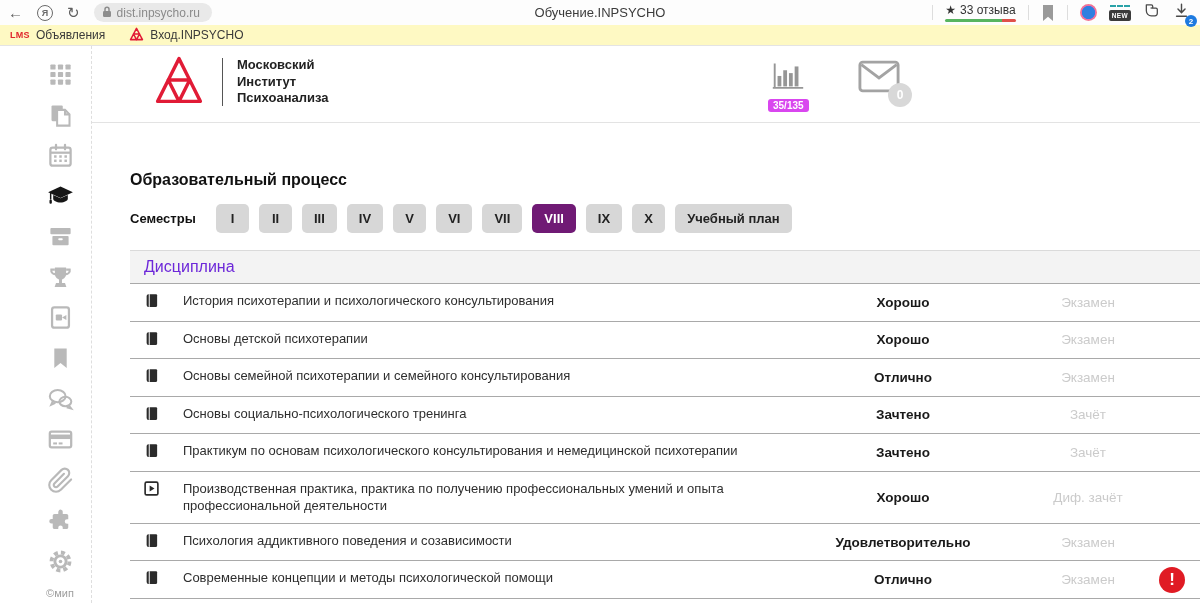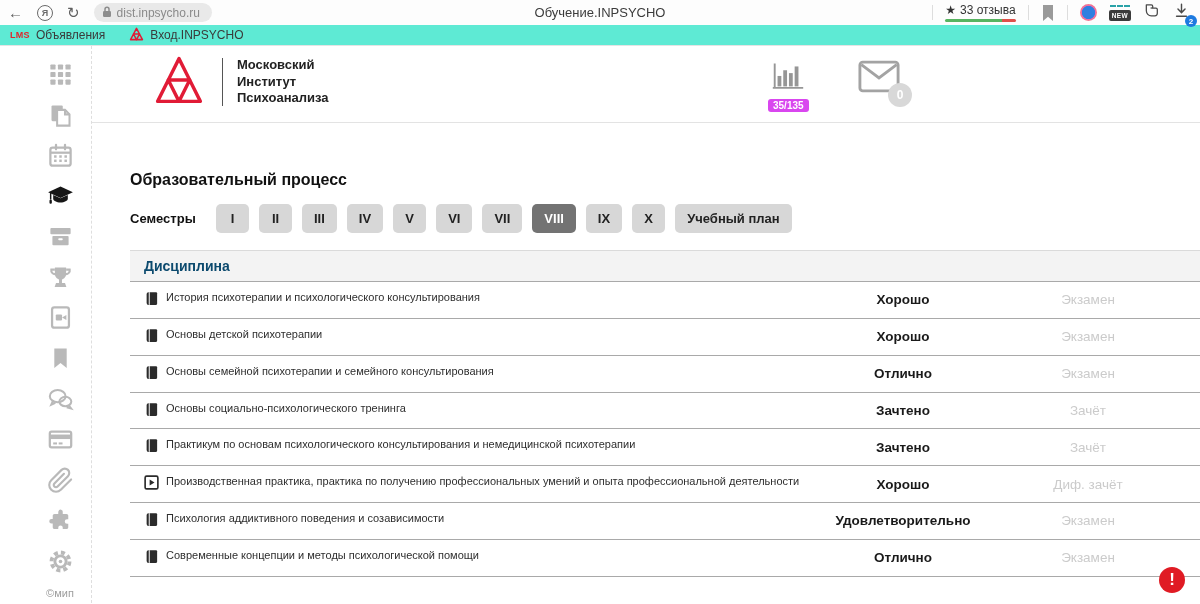--- a/index.html
+++ b/index.html
@@ -23,21 +23,21 @@
   .ext-circle { width:17px; height:17px; border-radius:50%;
     background:radial-gradient(circle at 50% 50%, #2f7fe0 0 52%, #f06aa8 58%, #f5a23c 100%); }
   .new-badge { background:#3b3b3b; color:#fff; font-size:6.5px; font-weight:bold; border-radius:2px;
     padding:2px 3px; letter-spacing:.4px; position:relative; margin-top:5px; }
   .new-badge:before { content:""; position:absolute; top:-5px; left:1px; right:1px; border-top:2px dashed #2ba3a8; }
   .dl-wrap { position:relative; }
   .dl-badge { position:absolute; right:-7px; bottom:-4px; width:12px; height:12px; background:#1d7ae0; color:#fff;
     border-radius:50%; font-size:8px; font-weight:bold; display:flex; align-items:center; justify-content:center; }
 
   
-  .bookmarks { height:21px; display:flex; align-items:center; gap:24px; padding:0 10px; background:#5eead4; border-bottom:1px solid #e4e4e4; }
+  .bookmarks { height:21px; display:flex; align-items:center; gap:24px; padding:0 10px; background:#fef9c3; border-bottom:1px solid #e4e4e4; }
   .bm { display:flex; align-items:center; gap:6px; font-size:12px; color:#3a3a3a; cursor:pointer; }
   .lms-glyph { color:#e0262c; font-weight:bold; font-size:9px; letter-spacing:.3px; }
 
   
   .app { display:flex; height:557px; }
   .sidebar { width:77px; border-right:1px dashed #dedede; display:flex; flex-direction:column; align-items:center;
     padding-top:14px; gap:11px;margin-left:29px; }
   .side-ic { width:30px; height:30px; color:#b9b9b9; display:flex; align-items:center; justify-content:center; cursor:pointer; }
   .side-ic.active { color:#161616; }
   .side-ic svg { width:27px; height:27px; }
@@ -60,29 +60,29 @@
     background:#d8d8d8; color:#fff; font-size:12px; font-weight:bold; display:flex; align-items:center; justify-content:center; }
 
   .content { padding-left:38px; }
   .page-title { margin-top:48px; font-size:16px; font-weight:bold; color:#111; }
 
   .sem-row { margin-top:15px; display:flex; align-items:center; }
   .sem-label { font-size:13px; font-weight:bold; color:#111; width:86px; }
   .sem-btns { display:flex; gap:10px; }
   .sem-btn { border:none; background:#d7d7d7; color:#222; font-family:inherit; font-size:13px; font-weight:bold;
     padding:7px 12px; min-width:33px; border-radius:5px; cursor:pointer; }
-  .sem-btn.active { background:#737373; color:#fff; }
+  .sem-btn.active { background:#701a75; color:#fff; }
 
   .table { margin-top:17px; width:1070px; }
   .thead { display:grid; grid-template-columns:1fr 146px 224px; background:#f3f3f3;
     border-top:1px solid #dadada; border-bottom:1px solid #a9a9a9; }
-  .thead > div { font-size:14px; font-weight:bold; color:#0c4a6e; padding:7px 14px; }
+  .thead > div { font-size:16px; font-weight:normal; color:#6d28d9; padding:7px 14px; }
   .thead .c2, .thead .c3 { text-align:center; padding-left:0; padding-right:0; }
   .trow { display:grid; grid-template-columns:1fr 146px 224px; border-bottom:1px solid #a9a9a9; align-items:center; }
-  .cell-disc { display:flex; align-items:flex-start; gap:7px; padding:8px 14px; font-size:11px; color:#2e2e2e; line-height:1.35; }
+  .cell-disc { display:flex; align-items:flex-start; gap:24px; padding:8px 14px; font-size:13px; color:#2e2e2e; line-height:1.35; }
   .ricon { flex:0 0 auto; margin-top:1px; color:#2b2b2b; }
   .trow:not(.play) .play-icon { display:none; }
   .cell-grade { text-align:center; font-size:13.5px; font-weight:bold; color:#1a1a1a; }
   .cell-system { text-align:center; font-size:13.5px; color:#cbcbcb; }
   .alert-circle { position:absolute; right:15px; bottom:10px; width:26px; height:26px; border-radius:50%;
     background:#e01b24; color:#fff; font-size:17px; font-weight:bold; display:flex; align-items:center; justify-content:center; cursor:pointer; }
 </style>
 </head>
 <body>
 

